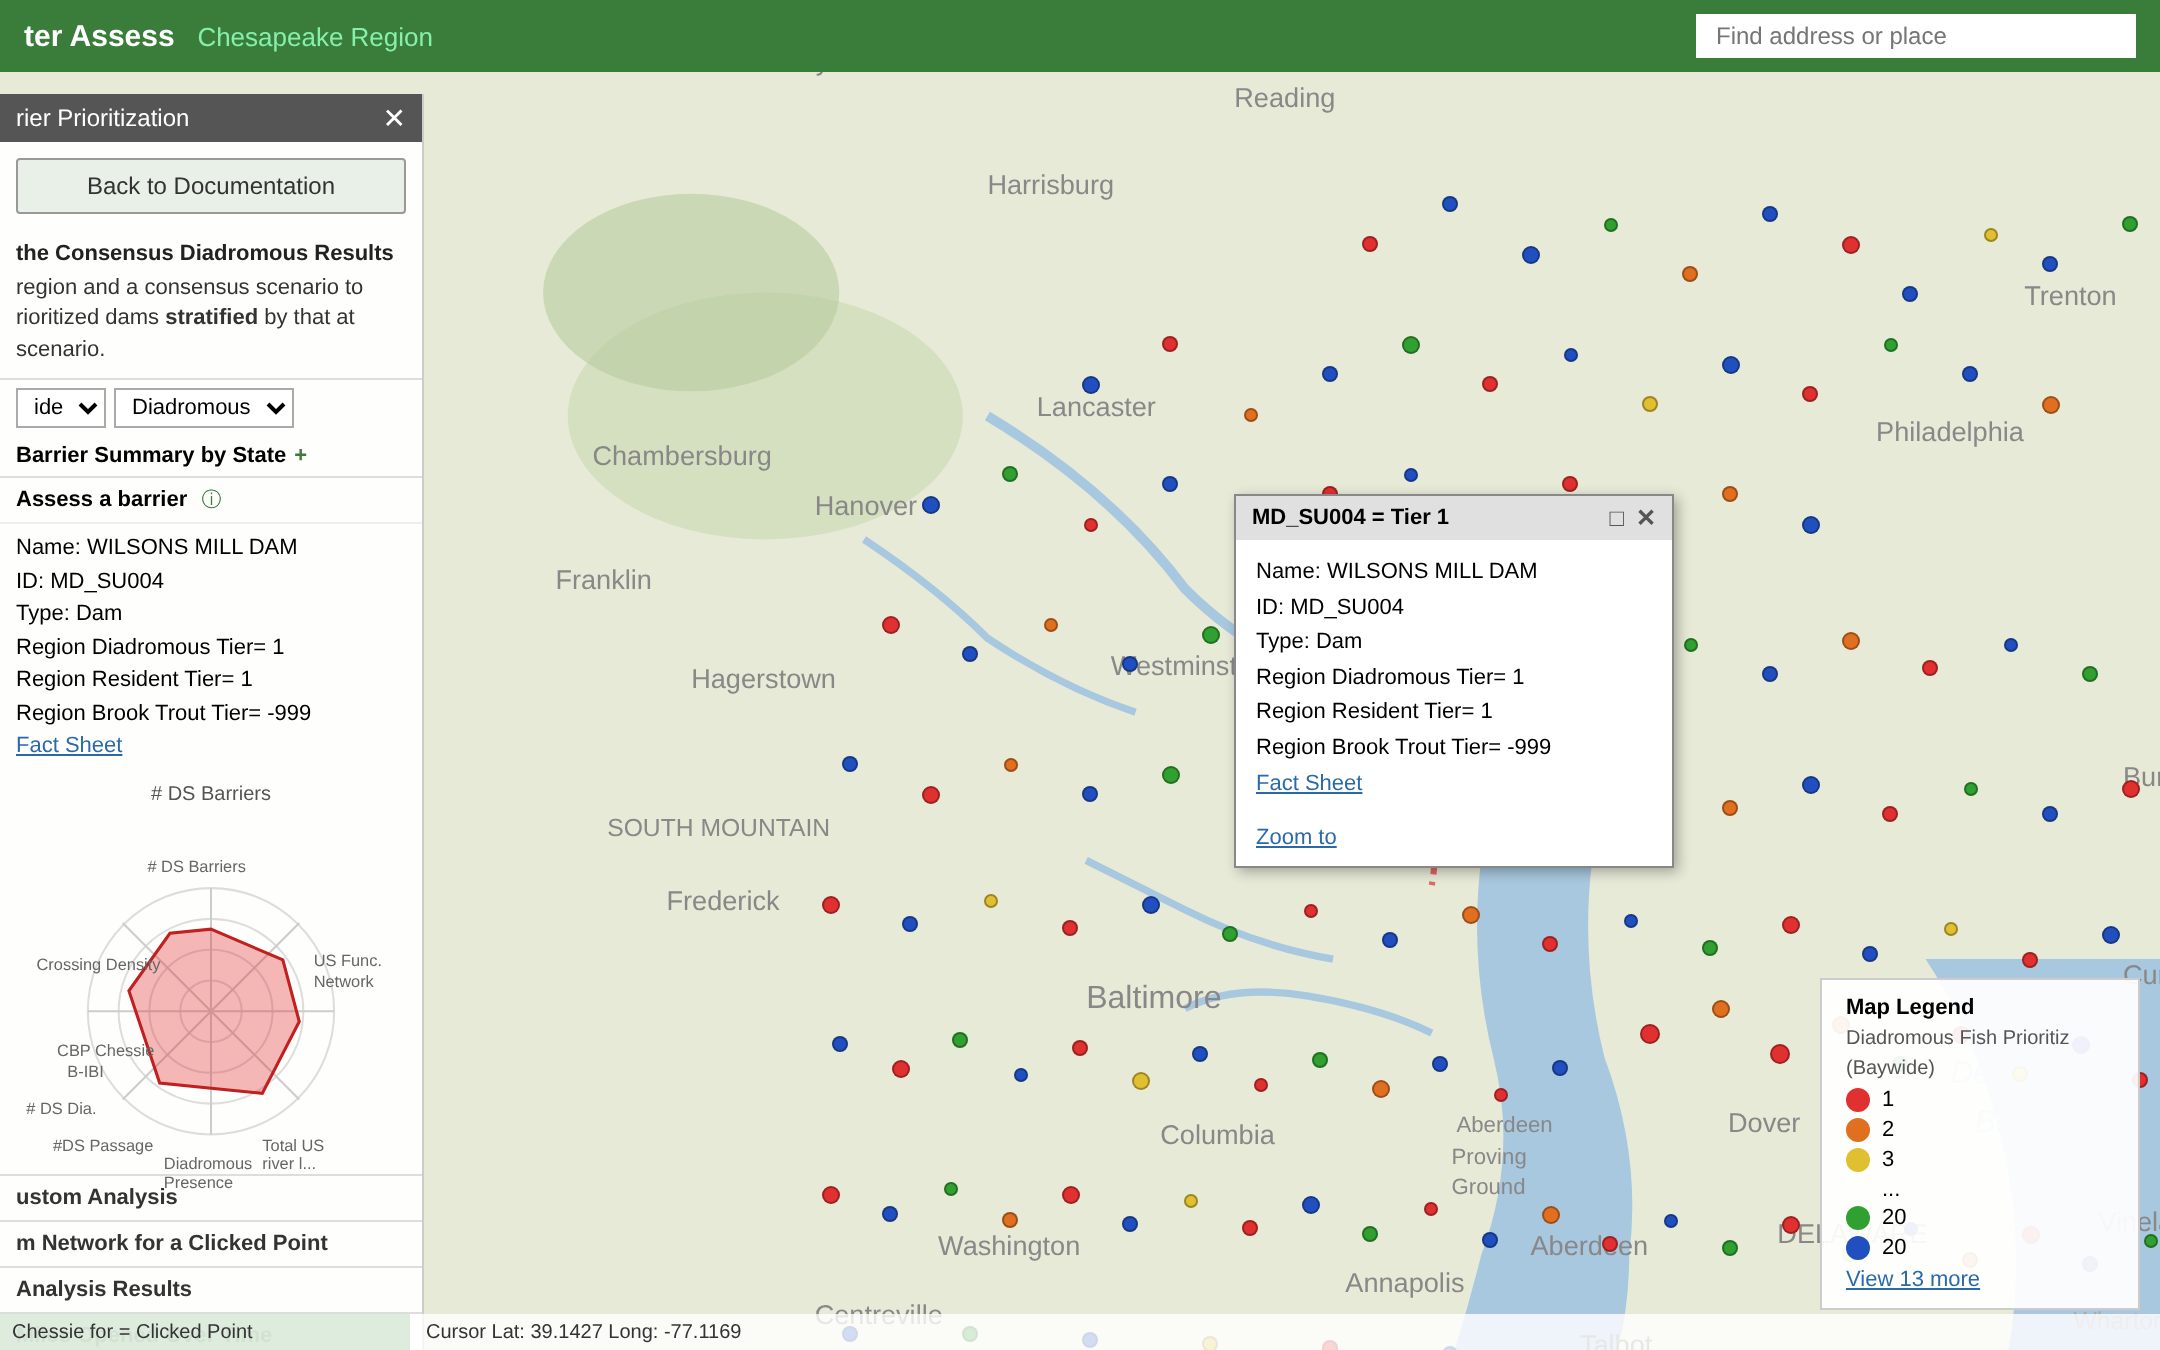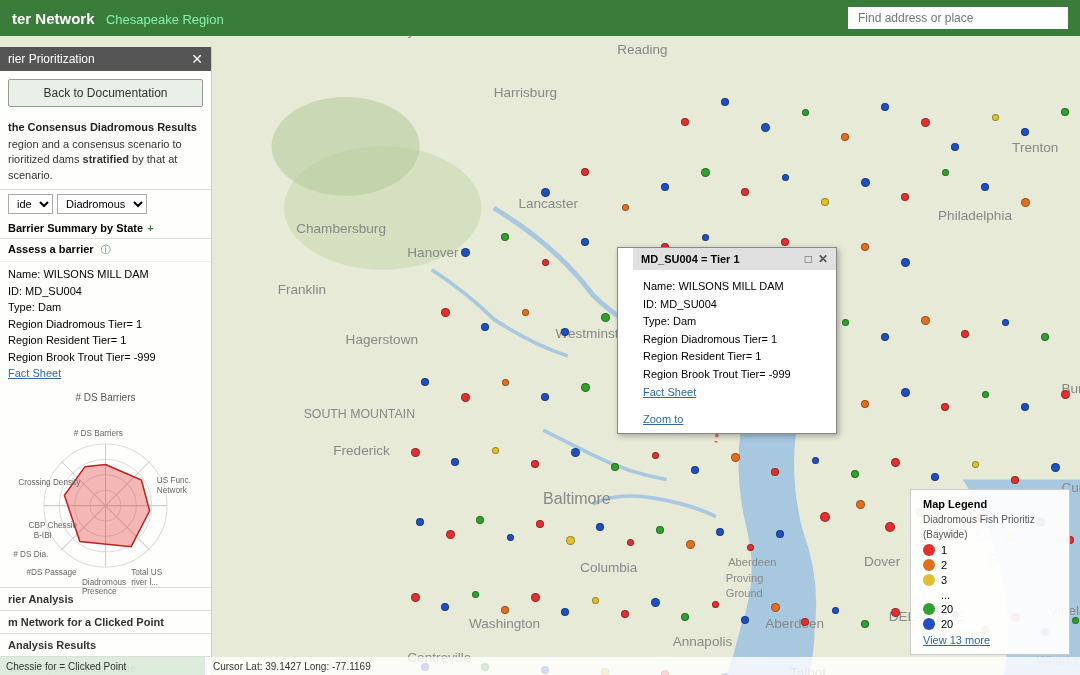--- a/index.html
+++ b/index.html
@@ -76,21 +76,21 @@
     
     .bottom-section {
       padding: 5px 8px; border-bottom: 1px solid #ddd; font-size: 11px;
       font-weight: bold; cursor: pointer; color: #333;
     }
 
     
     #map-popup {
       position: absolute; top: 247px; left: 617px; z-index: 200;
       background: white; border: 1px solid #888; min-width: 220px;
-      box-shadow: 2px 2px 6px rgba(0,0,0,0.3); font-size: 11px; padding-left: 15px;
+      box-shadow: 2px 2px 6px rgba(0,0,0,0.3); font-size: 11px;
     }
     #popup-header {
       background: #e0e0e0; padding: 4px 8px; display: flex;
       align-items: center; justify-content: space-between; font-weight: bold;
     }
     #popup-header-icons { display: flex; gap: 6px; }
     #popup-header-icons span { cursor: pointer; font-size: 12px; color: #555; }
     #popup-body { padding: 8px 10px; line-height: 1.6; }
     #popup-body a { color: #2a6aa8; text-decoration: underline; cursor: pointer; }
     #popup-footer { padding: 4px 10px 8px; }
@@ -131,21 +131,21 @@
     #map-svg { position: absolute; top: 0; left: 0; width: 100%; height: 100%; }
 
     
     #radar-svg { width: 100%; height: 100%; }
   </style>
 </head>
 <body>
 
 <div id="top-bar">
   <div>
-    <span style="font-weight:bold; color:white; font-size:15px;">ter Network</span>
+    <span style="font-weight:bold; color:white; font-size:15px;">ter Assess</span>
     <span style="color:#86efac; font-size:13px; margin-left:8px;">Chesapeake Region</span>
   </div>
   <input id="find-address-input" type="text" placeholder="Find address or place" style="">
 </div>
 
 <div id="map-area">
 
   <svg id="map-svg" viewBox="0 0 875 639" preserveAspectRatio="xMidYMid slice">
 
     <rect width="875" height="639" fill="#c8dcec"></rect>
@@ -422,21 +422,21 @@
       <text x="18" y="158" font-size="8" fill="#666">#DS Passage</text>
       <text x="20" y="112" font-size="8" fill="#666">CBP Chessie</text>
       <text x="25" y="122" font-size="8" fill="#666">B-IBI</text>
       <text x="5" y="140" font-size="8" fill="#666"># DS Dia.</text>
       <text x="72" y="167" font-size="8" fill="#666">Diadromous</text>
       <text x="72" y="176" font-size="8" fill="#666">Presence</text>
     </svg>
   </div>
 
   <div class="bottom-section">
-    <span>rier Analysis</span>
+    <span>ustom Analysis</span>
   </div>
   <div class="bottom-section">
     <span>m Network for a Clicked Point</span>
   </div>
   <div class="bottom-section">
     <span>Analysis Results</span>
   </div>
   <div class="bottom-section">
     <span>Miles Opened Over Time</span>
   </div>

